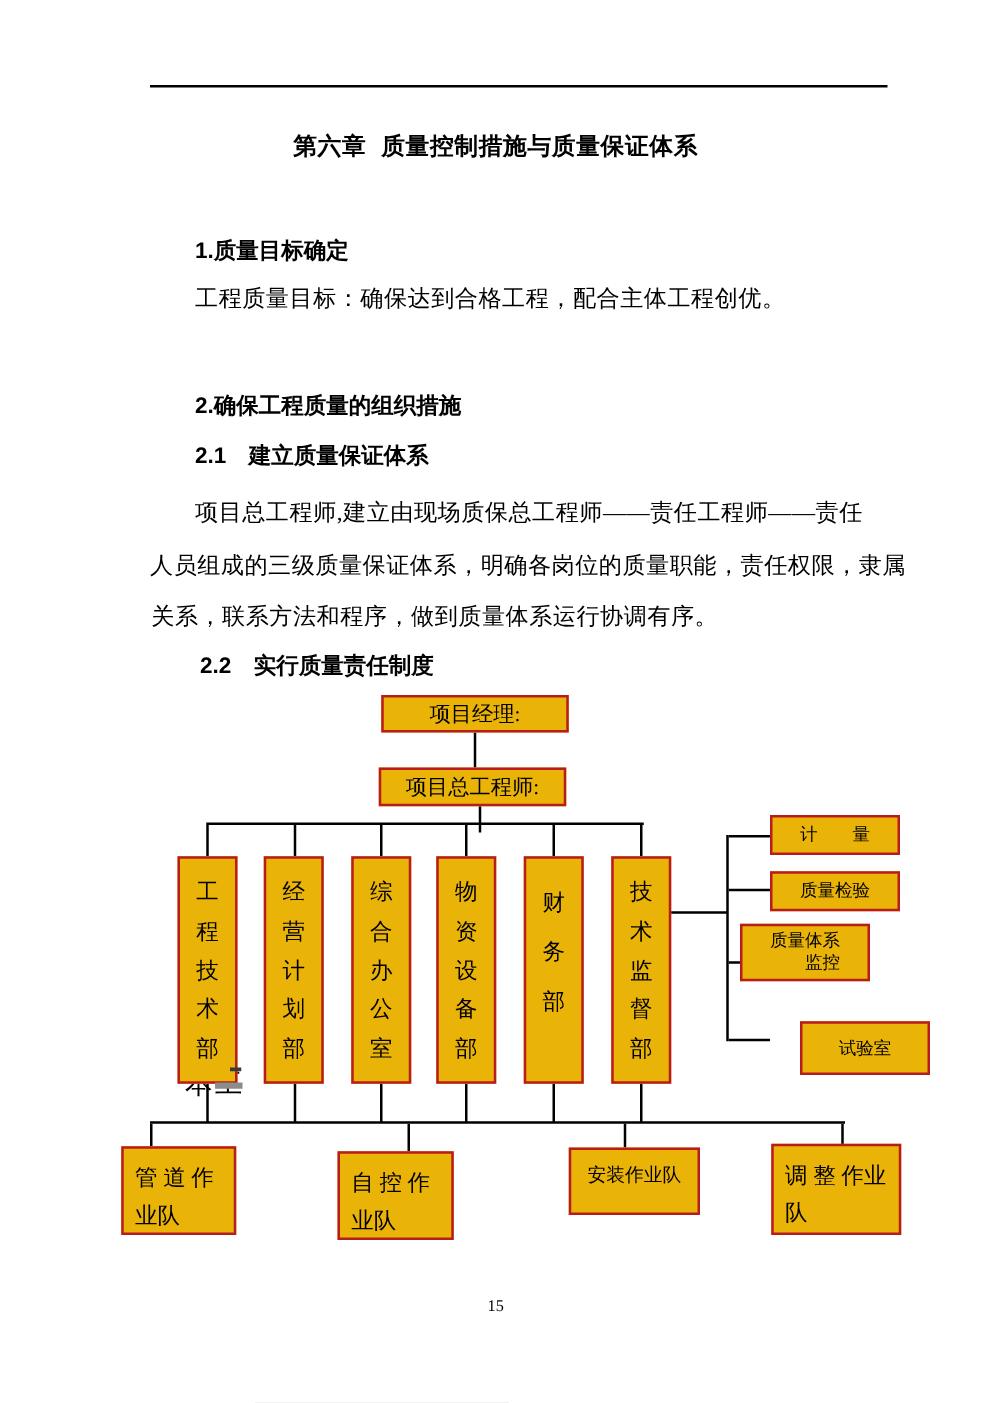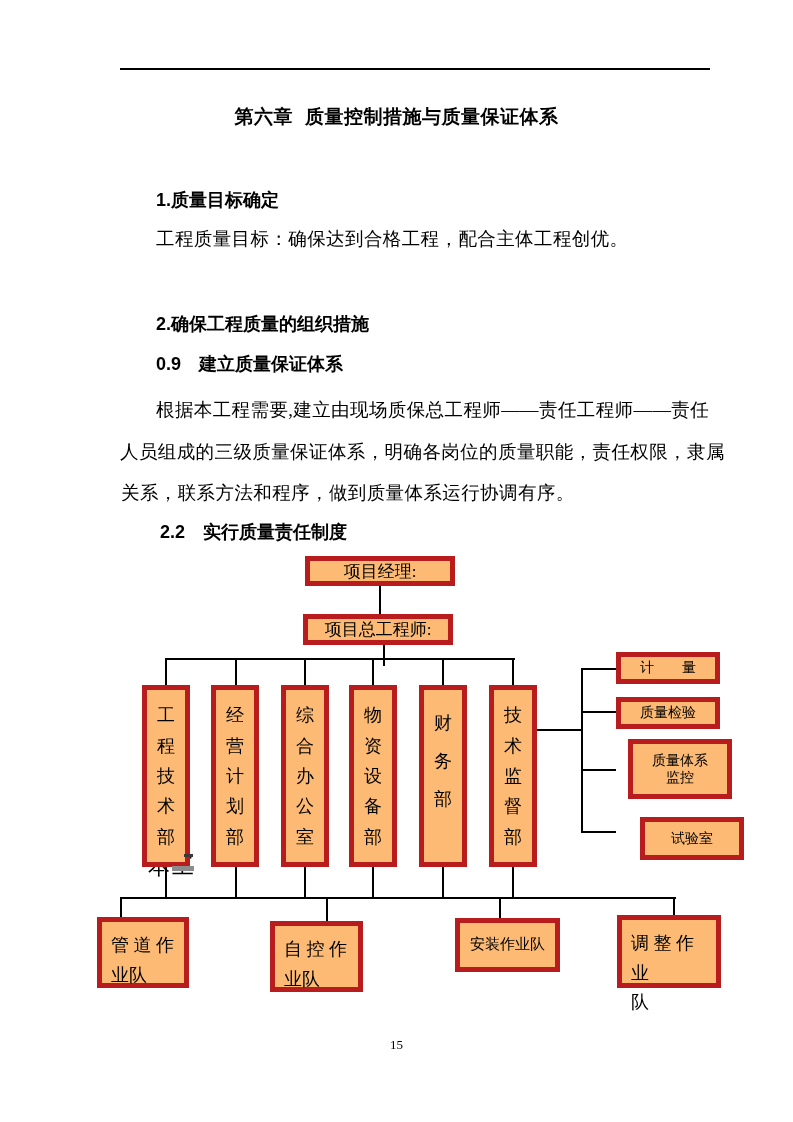--- a/index.html
+++ b/index.html
@@ -17,21 +17,21 @@
     font-weight:bold;font-size:19px;letter-spacing:0.5px;
   }
   .heading{
     position:absolute;font-family:"Liberation Sans","DejaVu Sans",sans-serif;
     font-weight:bold;font-size:18px;white-space:nowrap;
   }
   .bodyline{
     position:absolute;font-size:18.5px;letter-spacing:0.4px;white-space:nowrap;
   }
   .box{
-    position:absolute;border:5px solid #b91c1c;background:#fdba74;
+    position:absolute;border:2px solid #b91c1c;background:#eab308;
     box-sizing:border-box;z-index:2;
   }
   .cbox{display:flex;align-items:center;justify-content:center;}
   .box-label{font-size:17px;white-space:nowrap;}
   .vchars{
     display:flex;flex-direction:column;align-items:center;
     justify-content:space-evenly;height:100%;box-sizing:border-box;padding:4px 0;
   }
   .vchars span{font-size:18px;line-height:1;}
   .vchars.short{padding-bottom:34px;}
@@ -56,22 +56,22 @@
 <body>
 
 <div class="page">
 
   <div class="rule" style="left:120px;top:68px;width:590px;"></div>
 
   <div class="doc-title">第六章 质量控制措施与质量保证体系</div>
   <div class="heading" style="left:156px;top:188px;">1.质量目标确定</div>
   <div class="bodyline" style="left:156px;top:226px;">工程质量目标：确保达到合格工程，配合主体工程创优。</div>
   <div class="heading" style="left:156px;top:312px;">2.确保工程质量的组织措施</div>
-  <div class="heading" style="left:156px;top:352px;">0.9　建立质量保证体系</div>
-  <div class="bodyline" style="left:156px;top:397px;">根据本工程需要,建立由现场质保总工程师——责任工程师——责任</div>
+  <div class="heading" style="left:156px;top:352px;">2.1　建立质量保证体系</div>
+  <div class="bodyline" style="left:156px;top:397px;">项目总工程师,建立由现场质保总工程师——责任工程师——责任</div>
   <div class="bodyline" style="left:121px;top:480px;">关系，联系方法和程序，做到质量体系运行协调有序。</div>
   <div class="bodyline" style="left:120px;top:439px;">人员组成的三级质量保证体系，明确各岗位的质量职能，责任权限，隶属</div>
   <div class="heading" style="left:160px;top:520px;">2.2　实行质量责任制度</div>
 
   <div class="abs" style="left:0;top:0;width:793px;height:1010px;">
 
     <div class="artifact-text" style="left:148px;top:852px;">本工</div>
     <div class="bar" style="left:172px;top:866px;width:22px;height:5px;background:#8c8c8c;"></div>
     <div class="bar" style="left:184px;top:854px;width:9px;height:3px;background:#3a3a3a;"></div>
 
@@ -163,21 +163,21 @@
           <span>部</span>
         </div>
     </div>
 
     <div class="box qbox" style="left:616px;top:652px;width:104px;height:32px;">
       <span class="box-label">计　　量</span>
     </div>
     <div class="box qbox" style="left:616px;top:697px;width:104px;height:32px;">
       <span class="box-label">质量检验</span>
     </div>
-    <div class="box qbox" style="left:628px;top:739px;width:104px;height:60px;">
+    <div class="box qbox" style="left:592px;top:739px;width:104px;height:46px;text-align:right;">
       <span class="box-label two-line">质量体系
 监控</span>
     </div>
     <div class="box qbox" style="left:616px;top:817px;width:104px;height:43px;margin-left:24px;">
       <span class="box-label">试验室</span>
     </div>
 
     <div class="box" style="left:97px;top:917px;width:92px;height:71px;">
       <div class="team-label">管 道 作
 业队</div>

